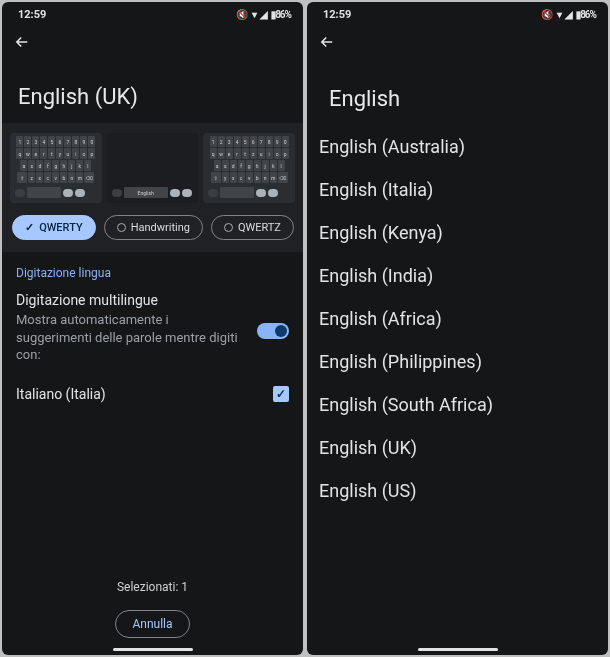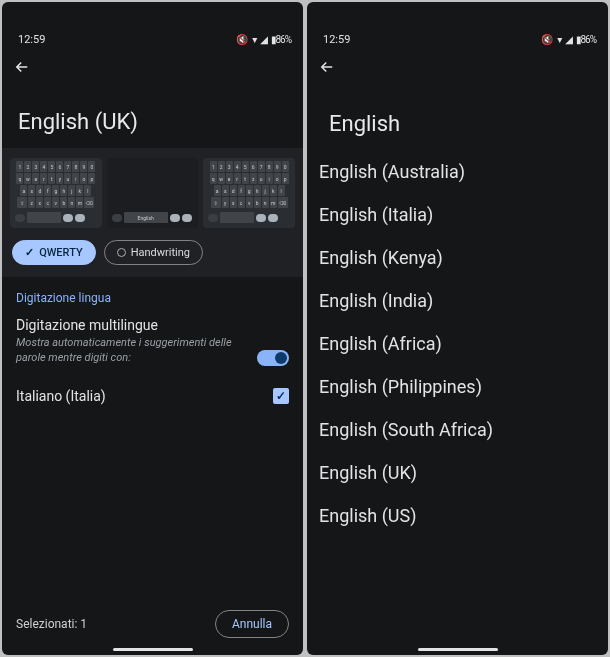--- a/index.html
+++ b/index.html
@@ -20,23 +20,22 @@
       flex-direction: column;
       color: #e3e3e3;
       position: relative;
     }
     .statusbar {
       display: flex;
       justify-content: space-between;
       align-items: center;
       padding: 4px 12px 4px 16px;
       font-size: 11px;
-      font-weight: 400;
+      font-weight: 700;
       height: 24px;
-      margin-top: 25px;
     }
     .status-icons {
       display: flex;
       gap: 4px;
       align-items: center;
       font-size: 10px;
     }
     .status-icons span { letter-spacing: -1px; }
     .appbar {
       padding: 6px 10px 10px 10px;
@@ -120,26 +119,26 @@
     .chip-circle { width:9px; height:9px; border-radius:50%; border:1.5px solid #aaadb1; }
     .chip-check { font-size:11px; font-weight:bold;}
     .section-label {
       font-size: 12px;
       color: #8ab4f8;
       padding: 14px 14px 8px 14px;
     }
     .setting-row {
       padding: 4px 14px 10px 14px;
       display: flex;
-      align-items: flex-end;
+      align-items: center;
       gap: 10px;
     }
     .setting-text { flex: 1; }
     .setting-title { font-size: 14px; color: #e3e3e3; margin-bottom: 3px;}
-    .setting-sub { font-size: 11px; color: #9aa0a6; line-height: 1.35; font-style: italic;}
+    .setting-sub { font-size: 13px; color: #9aa0a6; line-height: 1.35;}
     .switch {
       width: 32px; height: 16px;
       background: #8ab4f8;
       border-radius: 10px;
       position: relative;
       margin-top: 6px;
       cursor: pointer;
     }
     .switch::after {
       content:'';
@@ -166,20 +165,21 @@
       font-size:12px;
       font-weight:bold;
     }
     .footer {
       margin-top: auto;
       padding: 10px 14px 6px 14px;
       display: flex;
       align-items: center;
       gap: 16px;
       font-size: 12px;
+      flex-direction: column;
     }
     .footer .sel { flex:1; color:#d0d0d0;}
     .btn-outline {
       border:1px solid #808489;
       border-radius: 16px;
       padding: 6px 16px;
       color:#a6c8ff;
       font-size:12px;
       cursor:pointer;
     }
@@ -352,20 +352,24 @@
 
   <div class="chips">
     <div class="chip selected">
       <span class="chip-check">✓</span>
       <span>QWERTY</span>
     </div>
     <div class="chip">
       <span class="chip-circle"></span>
       <span>Handwriting</span>
     </div>
+    <div class="chip">
+      <span class="chip-circle"></span>
+      <span>QWERTZ</span>
+    </div>
   </div>
 
   <div class="section-label">Digitazione lingua</div>
 
   <div class="setting-row">
     <div class="setting-text">
       <div class="setting-title">Digitazione multilingue</div>
       <div class="setting-sub">Mostra automaticamente i suggerimenti delle parole mentre digiti con:</div>
     </div>
     <div class="switch"></div>

